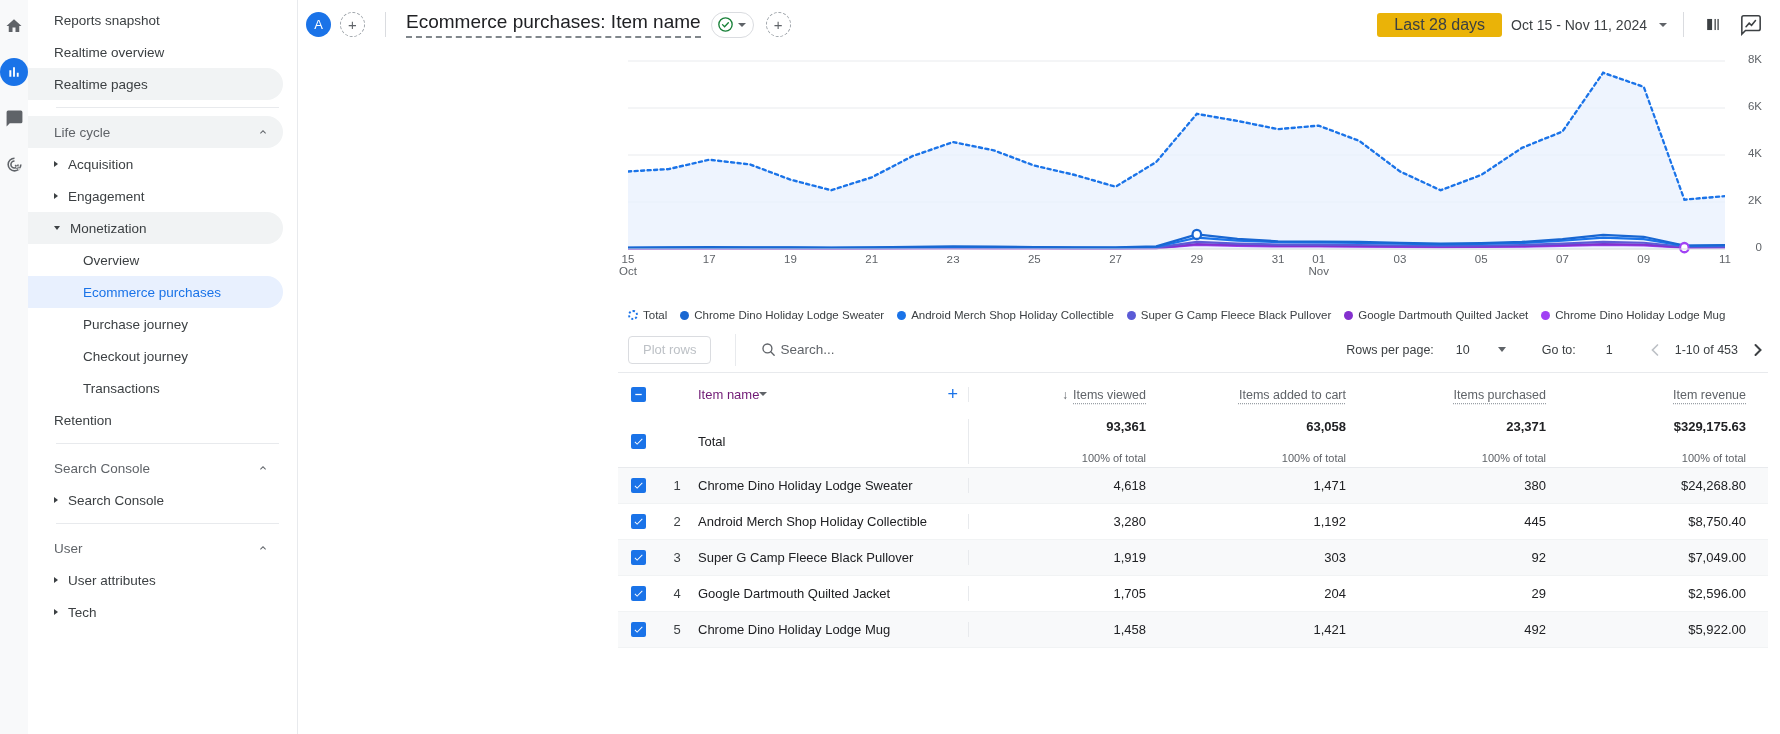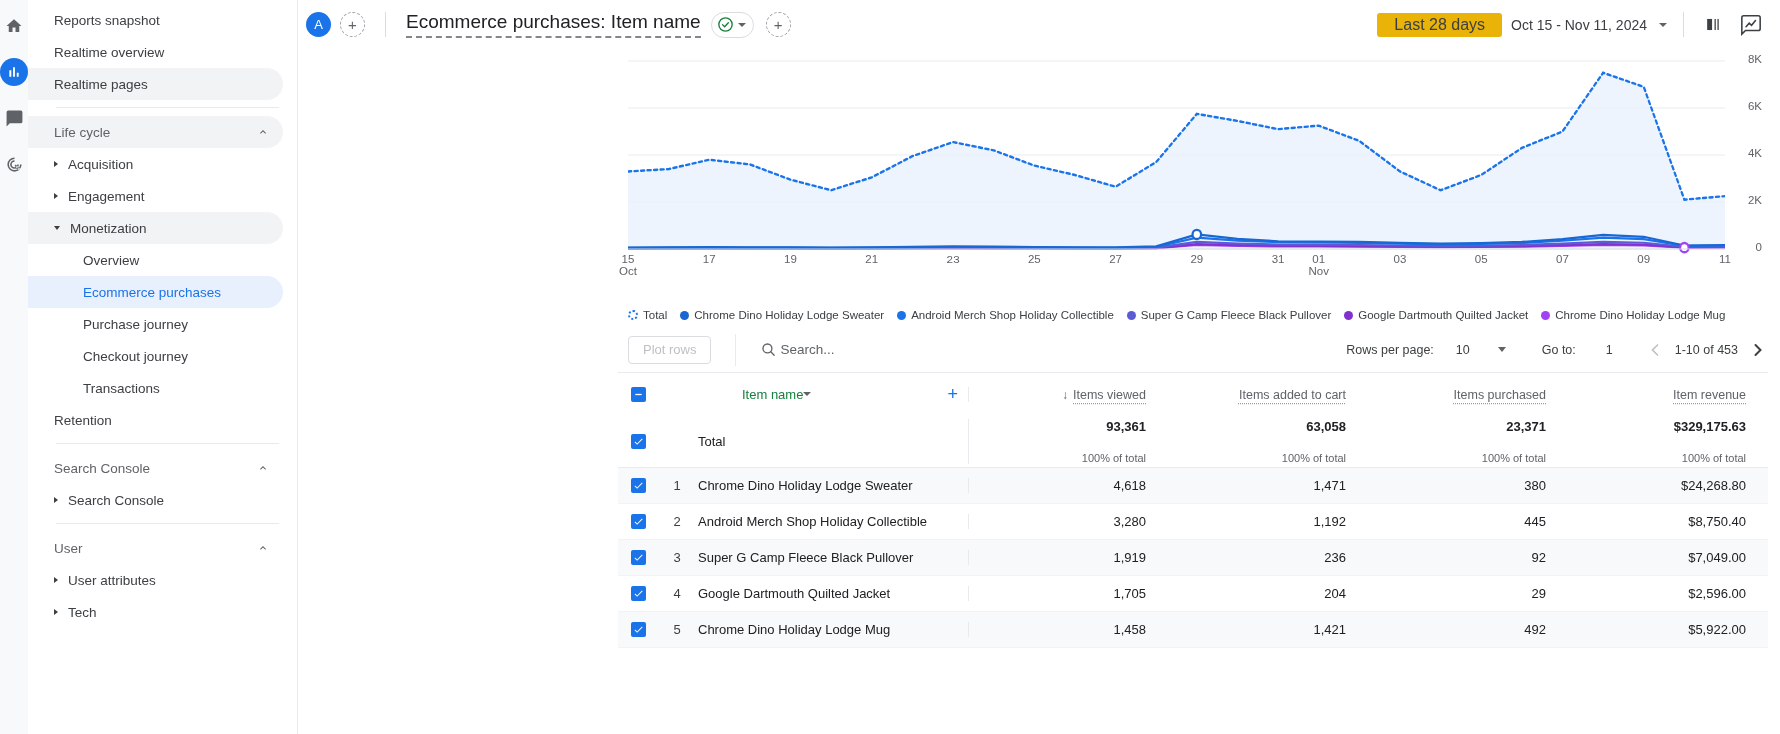--- a/index.html
+++ b/index.html
@@ -137,21 +137,21 @@
   .chev { width: 20px; height: 20px; }
 
   
   .table { margin-left: 320px; margin-right: 12px; flex: 1 1 auto; overflow: hidden; }
   .trow { display: flex; align-items: center; min-height: 36px; }
   .thead { height: 42px; }
   .c-check { width: 40px; flex: 0 0 40px; display: flex; justify-content: center; align-items: center; }
   .c-idx { width: 38px; flex: 0 0 38px; font-size: 13px; color: #3c4043; text-align: center; }
   .c-name { flex: 1 1 auto; font-size: 13px; color: #202124; padding-left: 2px; display: flex; align-items: center; }
   .c-m { width: 200px; flex: 0 0 200px; text-align: right; font-size: 13px; color: #202124; padding-right: 22px; }
-  .dim-head { font-size: 13px; color: #15803d; display: flex; align-items: center; gap: 0; margin-left: 44px; }
+  .dim-head { font-size: 13px; color: #701a75; display: flex; align-items: center; gap: 0; }
   .dim-caret { width: 0; height: 0; border-top: 4.5px solid #5f6368; border-left: 4px solid transparent; border-right: 4px solid transparent; }
   .add-dim { color: #1a73e8; font-size: 18px; margin-right: 10px; }
   .m-head { font-size: 12.5px; color: #5f6368; text-decoration: underline dotted #9aa0a6; text-underline-offset: 4px; display: inline-block; }
   .sort-arr { font-size: 12px; color: #5f6368; margin-right: 5px; }
   .cb {
     width: 15px; height: 15px; border-radius: 2px; background: #1a73e8;
     display: flex; align-items: center; justify-content: center;
   }
   .cb svg { display: block; }
   .total-row { min-height: 53px; border-bottom: 1px solid #e8eaed; }
@@ -510,21 +510,21 @@
             <div class="c-check">
         <span class="cb">
           <svg width="11" height="11" viewBox="0 0 24 24">
                   <path d="M9 16.2L4.8 12l-1.4 1.4L9 19 21 7l-1.4-1.4z" fill="#fff"></path>
                 </svg>
         </span>
             </div>
       <div class="c-idx">3</div>
       <div class="c-name">Super G Camp Fleece Black Pullover</div>
             <div class="c-m table-colsep">1,919</div>
-            <div class="c-m">236</div>
+            <div class="c-m">303</div>
             <div class="c-m">92</div>
             <div class="c-m">$7,049.00</div>
           </div>
           <div class="trow drow">
             <div class="c-check">
         <span class="cb">
           <svg width="11" height="11" viewBox="0 0 24 24">
                   <path d="M9 16.2L4.8 12l-1.4 1.4L9 19 21 7l-1.4-1.4z" fill="#fff"></path>
                 </svg>
         </span>

